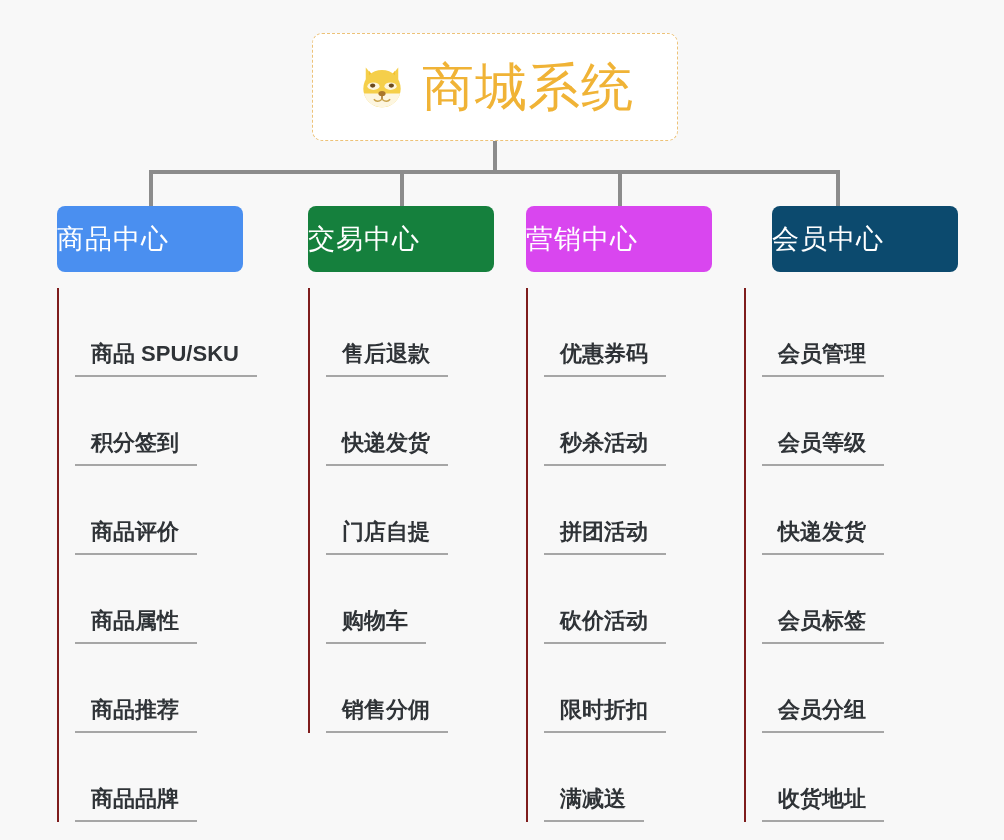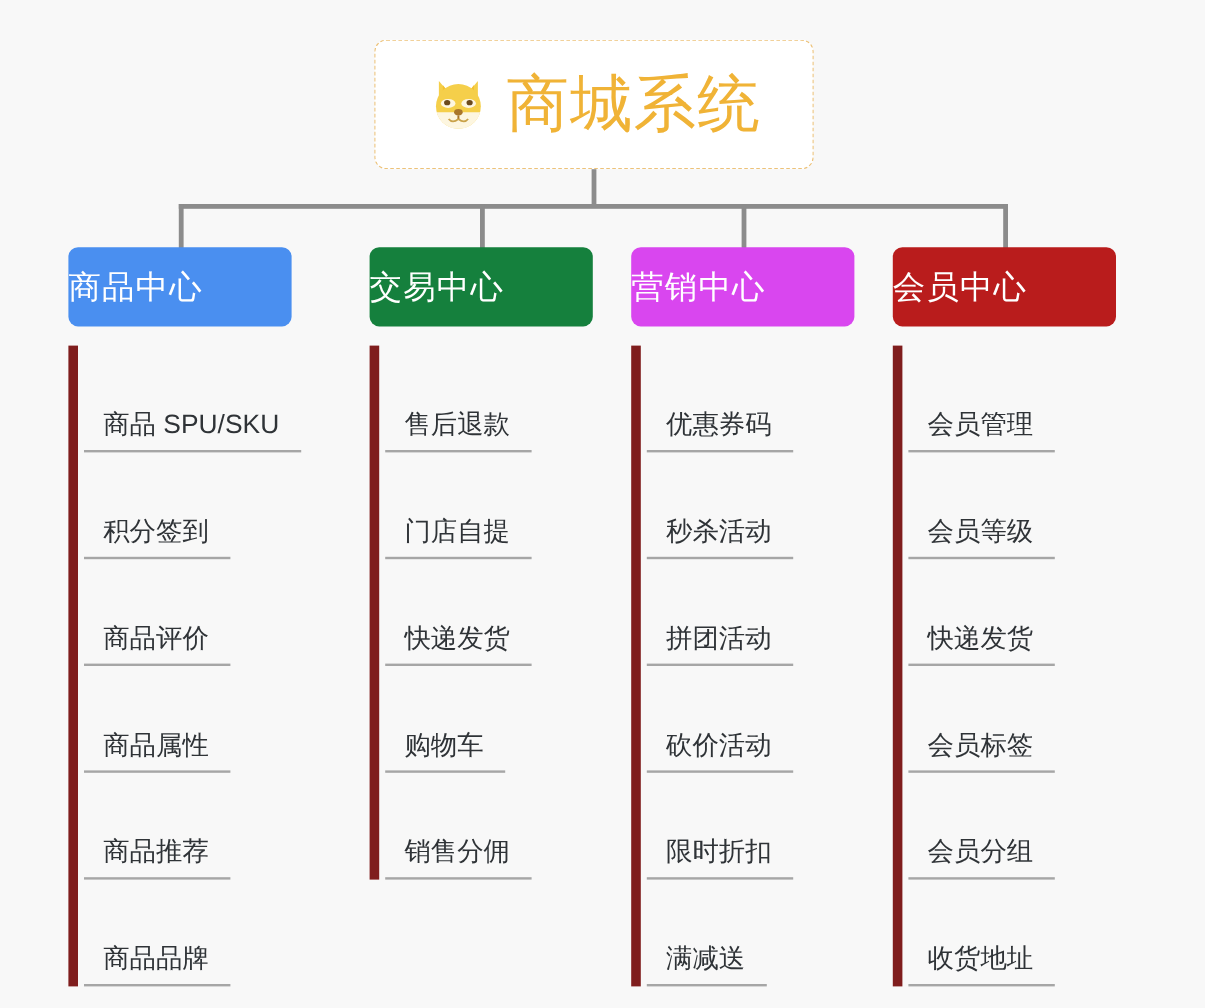--- a/index.html
+++ b/index.html
@@ -98,28 +98,29 @@
     align-items: center;
     justify-content: flex-start;
     color: #ffffff;
     font-size: 27px;
     letter-spacing: 1px;
     white-space: nowrap;
   }
   .cat-blue   { background: #4a8ff0; }
   .cat-red    { background: #15803d; }
   .cat-orange { background: #d946ef; }
-  .cat-green  { background: #b91c1c; }
+  .cat-green  { background: #0c4a6e; margin-left: 28px; }
 
   
   .leaf-list {
     position: relative;
     margin-top: 16px;
-    padding-left: 5px;
-    border-left: 8px solid #7f1d1d;
+    padding-left: 16px;
+    border-left: 2px solid #7f1d1d;
+    font-weight: bold;
   }
   .leaf {
     height: 89px;
     box-sizing: border-box;
     display: flex;
     align-items: flex-end;
     position: relative;
   }
   .leaf-label {
     display: inline-block;
@@ -192,24 +193,24 @@
 
   <div class="column col-2">
     <div class="cat-box cat-red">
       <span>交易中心</span>
     </div>
     <div class="leaf-list">
       <div class="leaf">
           <span class="leaf-label">售后退款</span>
         </div>
       <div class="leaf">
+          <span class="leaf-label">快递发货</span>
+        </div>
+      <div class="leaf">
           <span class="leaf-label">门店自提</span>
-        </div>
-      <div class="leaf">
-          <span class="leaf-label">快递发货</span>
         </div>
       <div class="leaf">
           <span class="leaf-label">购物车</span>
         </div>
       <div class="leaf">
           <span class="leaf-label">销售分佣</span>
         </div>
     </div>
   </div>
 

